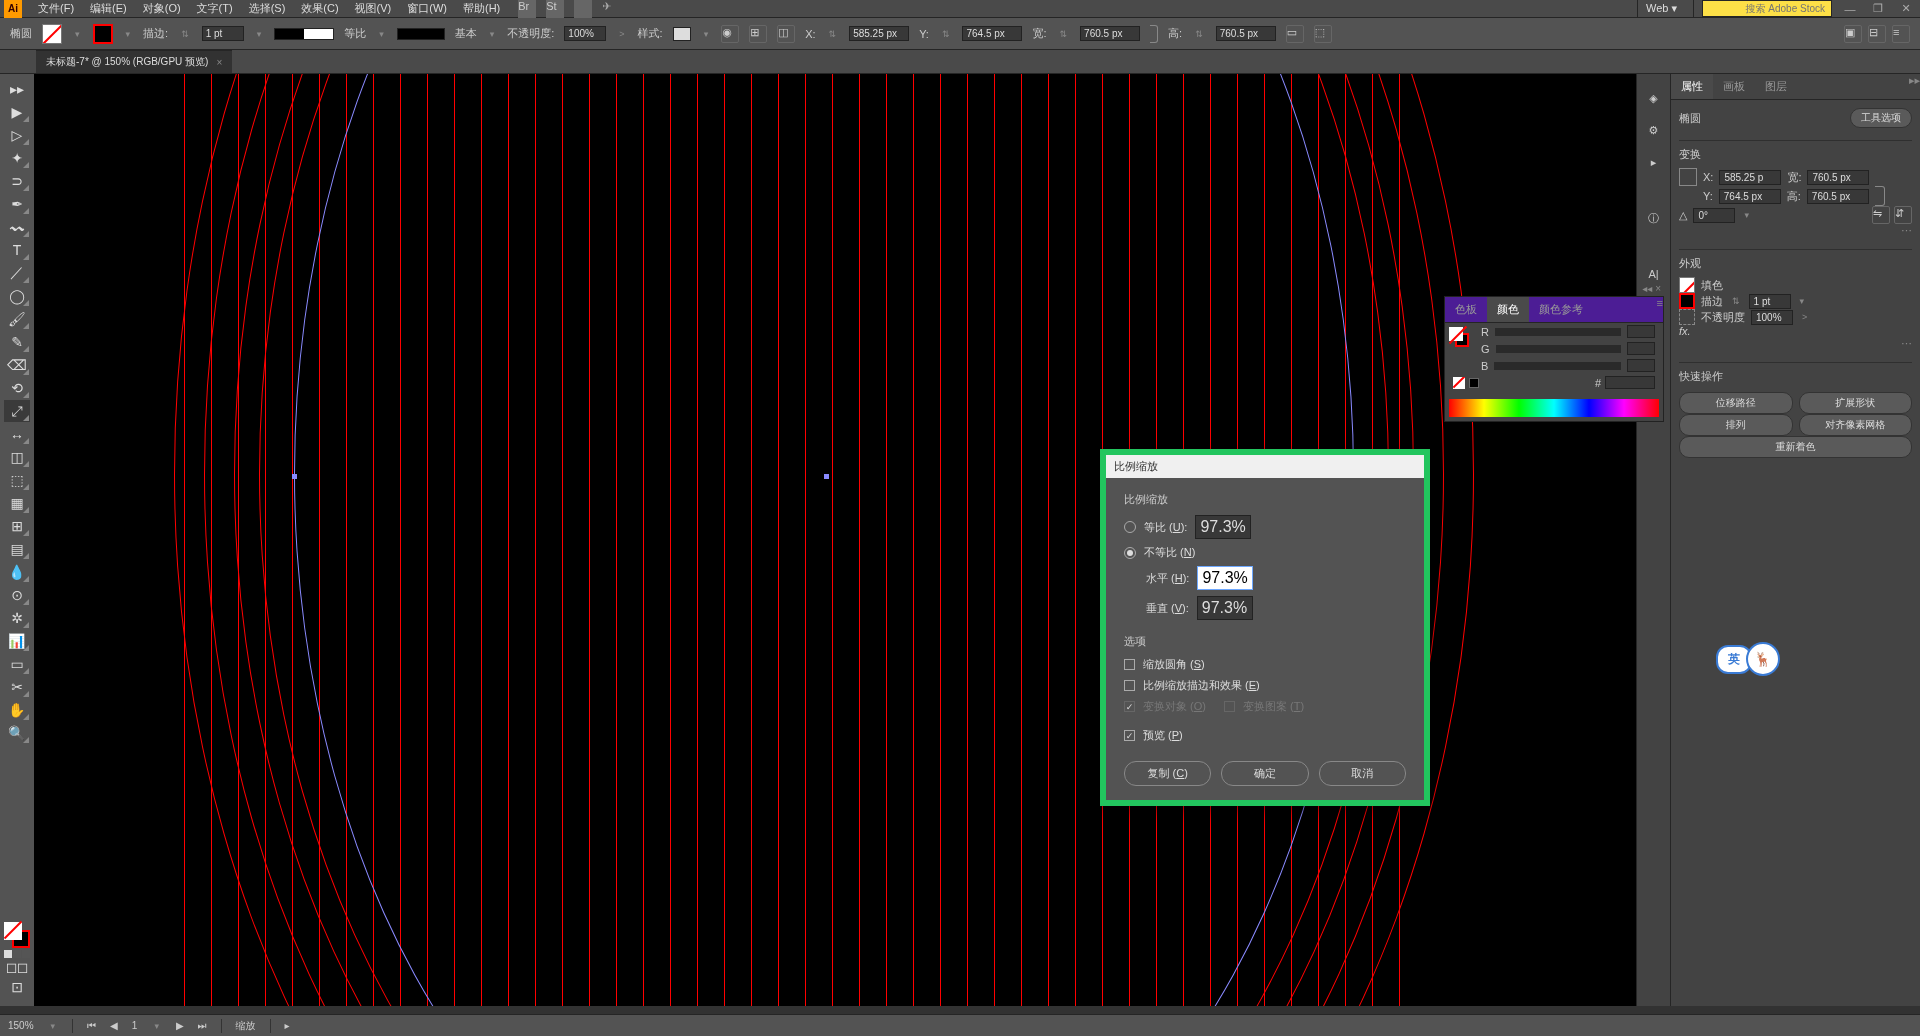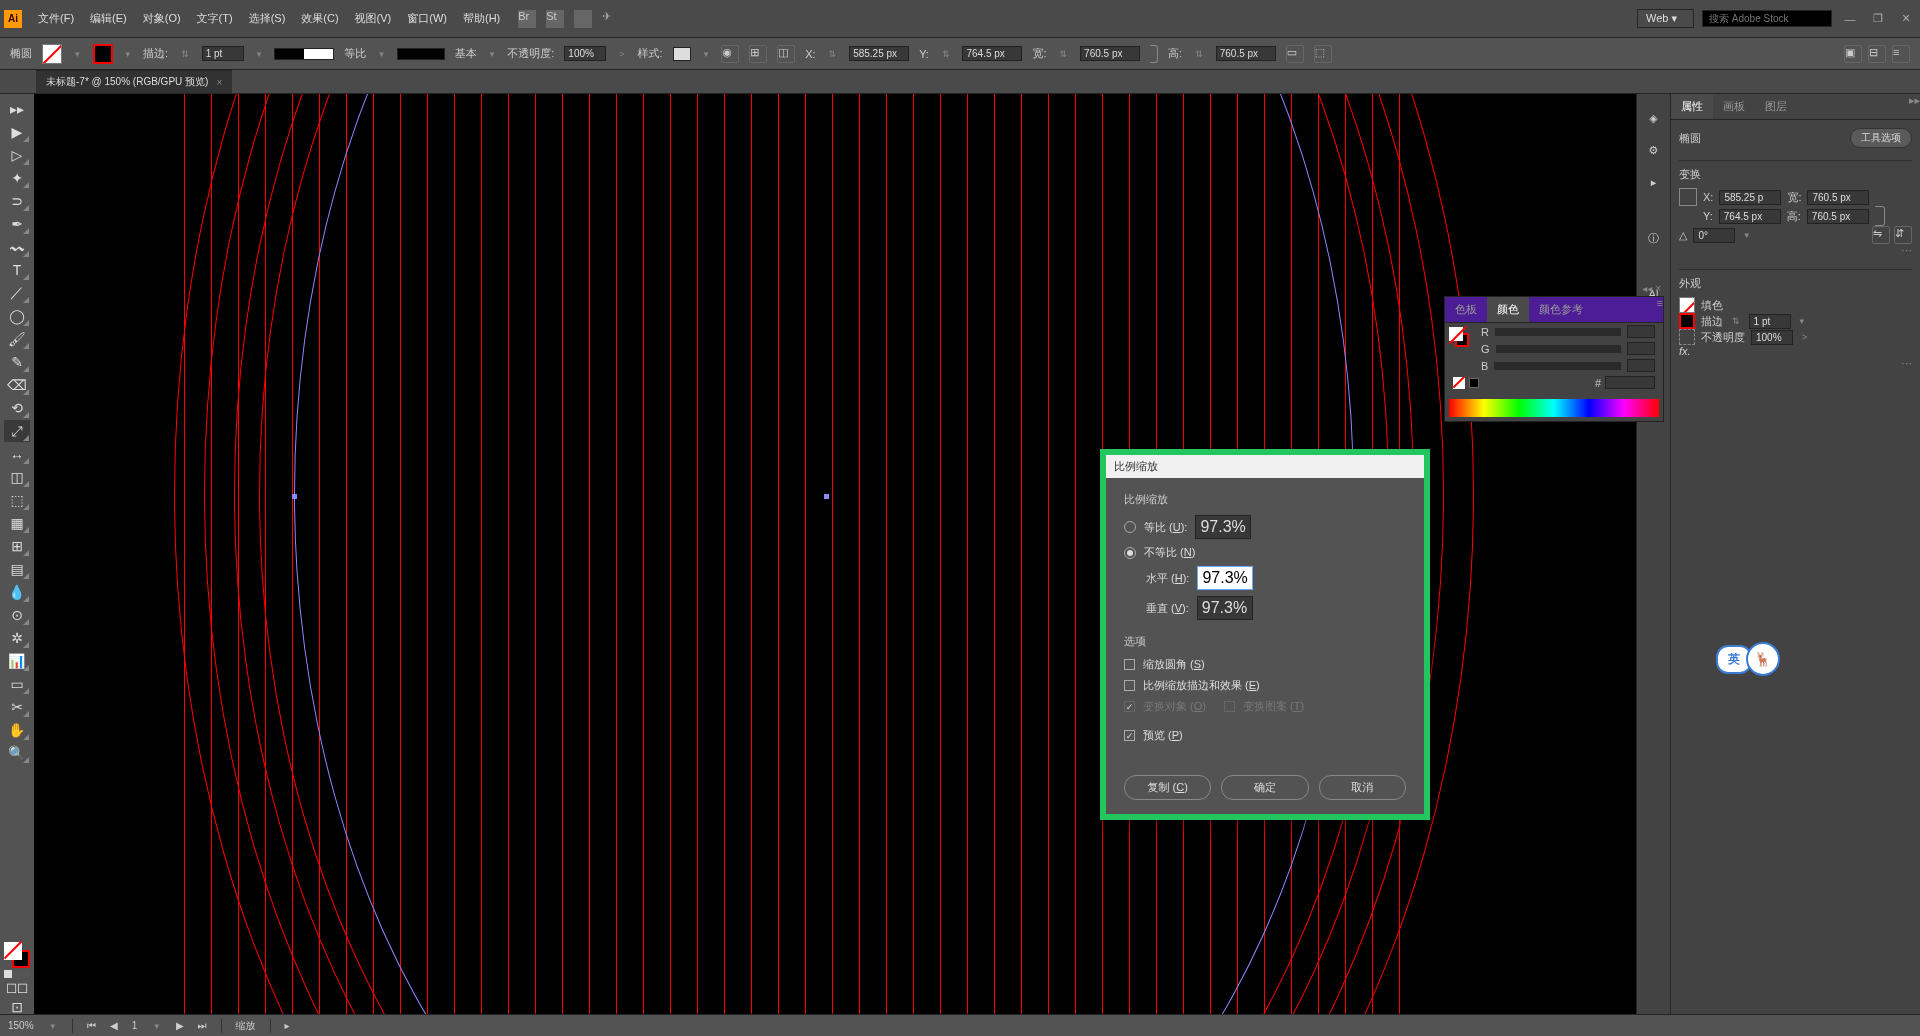--- a/index.html
+++ b/index.html
@@ -1,26 +1,26 @@
 <!DOCTYPE html>
 <html><head>
 <meta charset="utf-8">
 <style>
 * { margin: 0; padding: 0; box-sizing: border-box; font-family: "Microsoft YaHei", Arial, sans-serif; }
 body { background: #323232; color: #ccc; font-size: 11px; overflow: hidden; width: 1920px; height: 1036px; position: relative; }
 
 
-.menubar { height: 38px; background: #4a4a4a; display: flex; align-items: center; padding: 0 4px; border-bottom: 1px solid #252525; }
+.menubar { height: 18px; background: #4a4a4a; display: flex; align-items: center; padding: 0 4px; border-bottom: 1px solid #252525; }
 .ai-logo { width: 18px; height: 18px; background: #ff9a00; color: #330000; font-weight: bold; display: flex; align-items: center; justify-content: center; font-size: 10px; margin-right: 8px; }
 .menu-item { padding: 4px 8px; color: #ddd; cursor: pointer; text-align: center; }
 .menu-icons { display: flex; gap: 10px; margin-left: 10px; }
 .menu-icon { width: 18px; height: 18px; background: #666; }
 .menubar-right { margin-left: auto; display: flex; align-items: center; gap: 8px; }
 .workspace-dd { background: #4a4a4a; border: 1px solid #252525; padding: 2px 16px 2px 8px; color: #ddd; position: relative; }
-.search-stock { background: #000000; border: 1px solid #252525; padding: 2px 6px; width: 130px; color: #777; font-size: 10px; }
+.search-stock { background: #fde047; border: 1px solid #252525; padding: 2px 6px; width: 130px; color: #777; font-size: 10px; text-align: right; }
 .win-btn { width: 20px; height: 14px; color: #aaa; display: flex; align-items: center; justify-content: center; }
 
 
 .controlbar { height: 32px; background: #535353; display: flex; align-items: center; gap: 10px; padding: 0 10px; border-bottom: 1px solid #252525; }
 .ctrl-label { color: #ccc; font-size: 11px; }
 .swatch-diag { width: 20px; height: 20px; background: #fff; position: relative; overflow: hidden; border: 1px solid #777; }
 .swatch-diag::after { content: ''; position: absolute; left: -4px; top: 8px; width: 28px; height: 2px; background: red; transform: rotate(-45deg); }
 .swatch-red { width: 20px; height: 20px; border: 2px solid #f00; background: #000; }
 .stroke-input { width: 42px; background: #383838; border: 1px solid #222; color: #ddd; padding: 1px 3px; font-size: 10px; }
 .stroke-preview { width: 60px; height: 12px; background: linear-gradient(to right, #000 50%, #fff 50%); border: 1px solid #222; }
@@ -95,21 +95,21 @@
 .dlg-section { font-size: 11px; color: #ccc; margin-bottom: 8px; }
 .dlg-row { display: flex; align-items: center; gap: 8px; margin: 6px 0; font-size: 11px; }
 .radio { width: 12px; height: 12px; border: 1px solid #aaa; border-radius: 50%; display: inline-flex; align-items: center; justify-content: center; }
 .radio.checked::after { content: ''; width: 6px; height: 6px; background: #ddd; border-radius: 50%; }
 .checkbox { width: 11px; height: 11px; border: 1px solid #aaa; display: inline-flex; align-items: center; justify-content: center; font-size: 9px; }
 .checkbox.checked::after { content: '✓'; color: #ddd; }
 .checkbox.disabled { border-color: #666; }
 .dlg-input { width: 56px; background: #383838; border: 1px solid #222; padding: 2px 4px; color: #ddd; font-size: 16px; }
 .dlg-input.focus { background: #fff; color: #000; border: 1px solid #6ea8ff; }
 .dlg-label-dim { color: #777; }
-.dlg-buttons { display: flex; gap: 10px; margin-top: 32px; }
+.dlg-buttons { display: flex; gap: 10px; margin-top: 18px; }
 .dlg-btn { flex: 1; border: 1px solid #888; border-radius: 12px; padding: 4px 0; text-align: center; font-size: 11px; background: #535353; color: #ddd; }
 .u { text-decoration: underline; }
 
 
 .statusbar { position: absolute; left: 0; right: 0; bottom: 0; height: 22px; background: #535353; border-top: 1px solid #252525; display: flex; align-items: center; padding: 0 8px; gap: 14px; font-size: 10px; color: #ccc; }
 .sb-div { width: 1px; height: 14px; background: #333; }
 
 
 .ime-badge { position: absolute; right: 140px; top: 642px; display: flex; align-items: center; z-index: 30; }
 .ime-pill { background: #fff; color: #3a7bd5; border-radius: 12px; padding: 4px 10px; font-size: 12px; font-weight: bold; border: 2px solid #3a7bd5; }
@@ -376,20 +376,32 @@
           <div style="width:16px;height:16px;border:1px dashed #888"></div>
           <span class="panel-label">不透明度</span>
           <input class="panel-val" style="width: 42px;" value="100%">
           <span class="ctrl-arrow">&gt;</span>
         </div>
         <div class="panel-row">
           <span class="panel-label" style="font-style:italic">fx.</span>
         </div>
         <div style="text-align:right" class="panel-menu">⋯</div>
       </div>
+      <div class="panel-section">
+        <span class="panel-label">快速操作</span>
+        <div class="panel-row" style="margin-top:8px">
+          <div class="panel-btn">位移路径</div>
+          <div class="panel-btn">扩展形状</div>
+        </div>
+        <div class="panel-row">
+          <div class="panel-btn">排列</div>
+          <div class="panel-btn">对齐像素网格</div>
+        </div>
+        <div class="panel-btn-full">重新着色</div>
+      </div>
     </div>
   </div>
 </div>
 
 <div class="color-panel">
   <div class="cp-close">◂◂ ×</div>
   <div class="panel-tabs">
     <div class="ptab">色板</div>
     <div class="ptab active">颜色</div>
     <div class="ptab">颜色参考</div>

